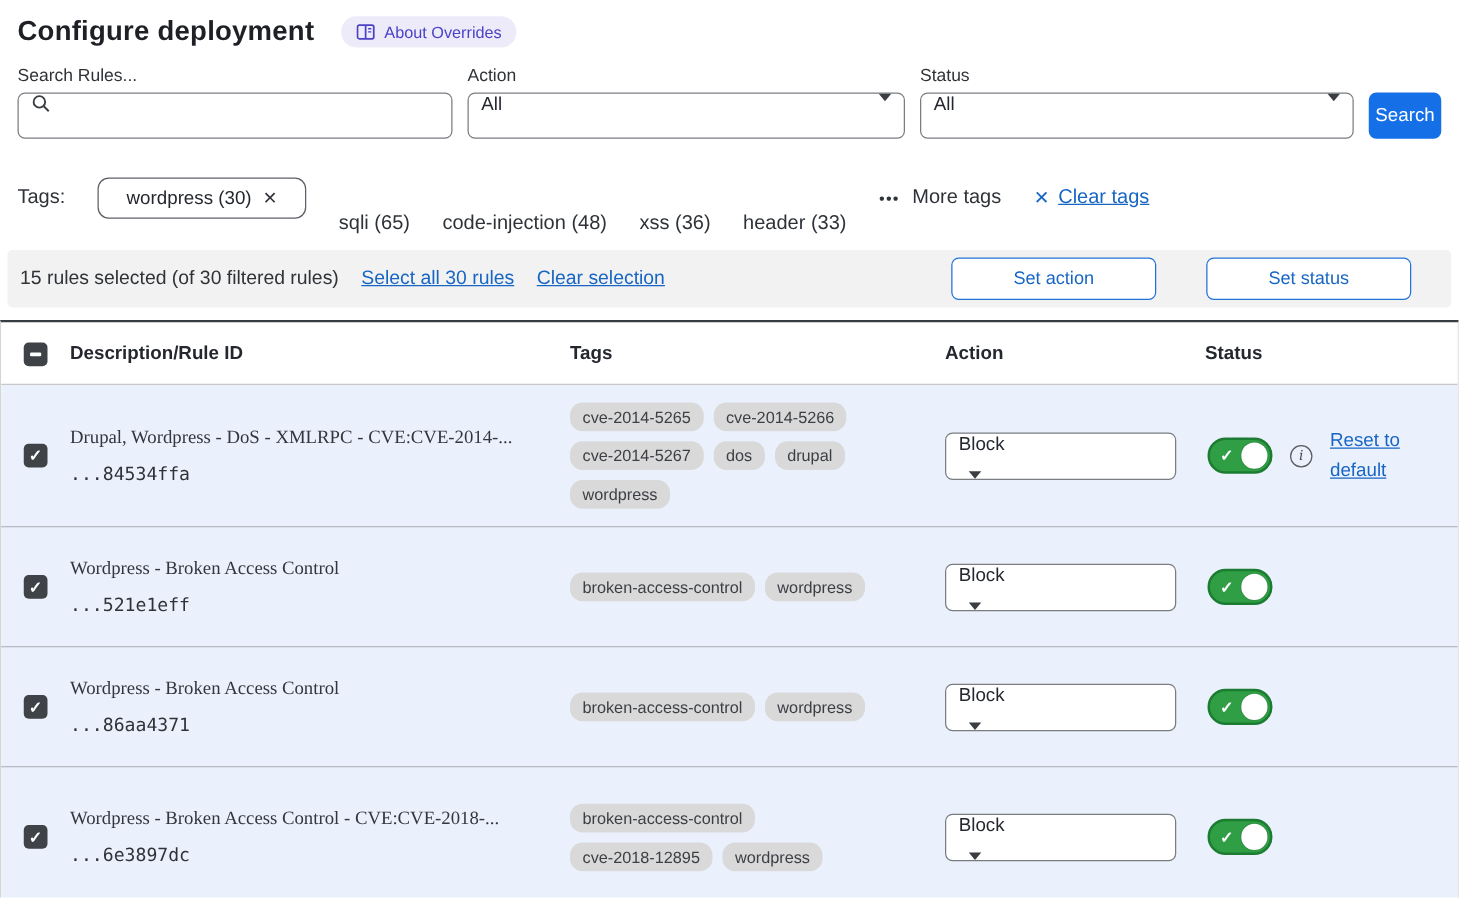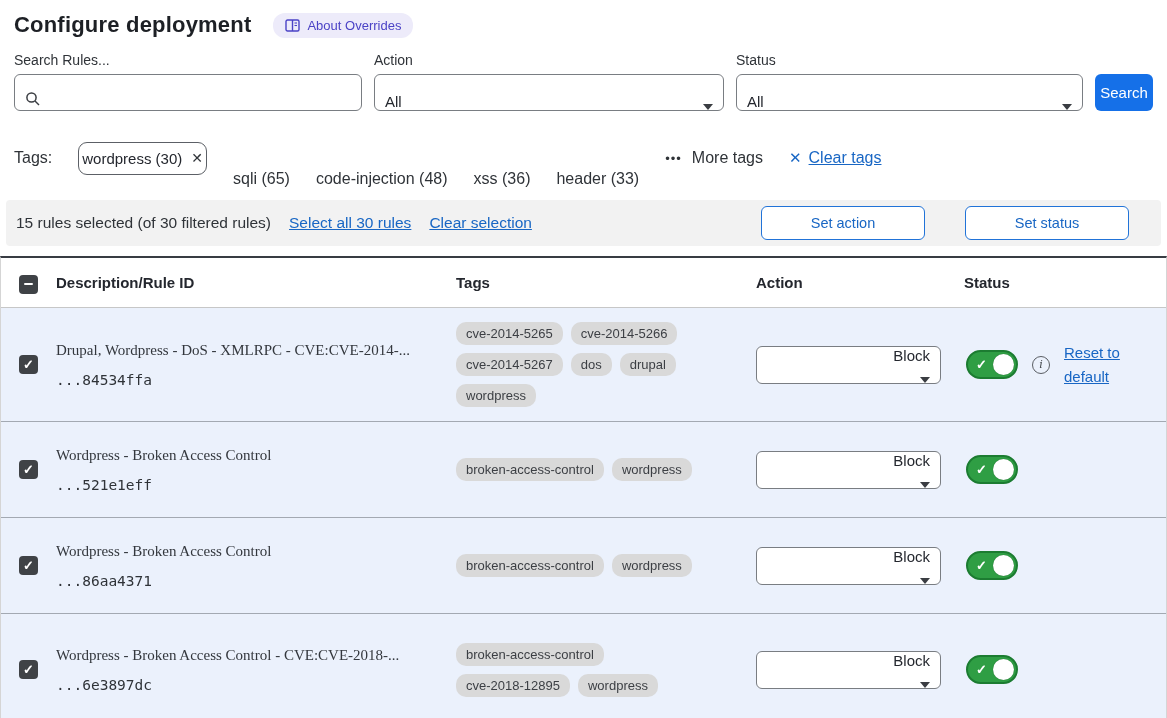--- a/index.html
+++ b/index.html
@@ -11,35 +11,35 @@
   .page-title { font-size:22px; font-weight:700; color:#1d2025; letter-spacing:.2px; }
   .about-badge { display:inline-flex; align-items:center; gap:7px; background:#edebfa;
     color:#4b43c6; font-size:13px; padding:5px 12px; border-radius:12px; cursor:pointer; }
   .book-icon svg { display:block; }
 
   
   .filters { display:flex; align-items:flex-end; gap:12px; padding:0 14px; margin-top:14px; }
   .fgroup { display:flex; flex-direction:column; }
   .flabel { font-size:14px; color:#2f3338; margin-bottom:6px; }
   .tbox, .select { height:37px; border:1px solid #797d82; border-radius:6px; background:#fff;
-    display:flex; align-items:flex-end; padding:0 10px; font-size:15px; color:#24272e; }
+    display:flex; align-items:flex-start; padding:0 10px; font-size:15px; color:#24272e; }
   .search-box { width:348px; gap:8px; }
   .select { justify-content:space-between; cursor:pointer; }
   .sel-action { width:350px; }
   .sel-status { width:347px; }
   .caret { width:0; height:0; border-left:5px solid transparent; border-right:5px solid transparent;
     border-top:6px solid #3a3d42; margin-left:8px; }
   .search-btn { height:37px; width:84px; background:#1570e8; color:#fff; border:none;
     border-radius:6px; font-size:15px; cursor:pointer; font-family:inherit; }
 
   
   .tags-bar { display:flex; align-items:center; gap:26px; padding:0 14px; margin-top:17px; font-size:16px; }
   .tags-label { color:#2f3338; }
   .tag-chip { display:inline-flex; align-items:center; gap:9px; border:1px solid #5c6066;
-    border-radius:9px; padding:7px 3px; font-size:15px; cursor:pointer; background:#fff; }
+    border-radius:9px; padding:7px 22px; font-size:15px; cursor:pointer; background:#fff; }
   .chip-x { font-size:14px; color:#2f3338; }
   .tag-plain { color:#2f3338; font-size:16px; cursor:pointer;margin-top:42px; }
   .more-tags { display:inline-flex; align-items:center; gap:10px; color:#2f3338; cursor:pointer; }
   .more-dots { font-size:13px; letter-spacing:1px; color:#2f3338; }
   .clear-tags { display:inline-flex; align-items:center; gap:7px; color:#1866c4; cursor:pointer; }
   .clear-tags .x { font-size:15px; }
   .clear-tags .txt { text-decoration:underline; }
 
   
   .sel-bar { margin:12px 6px 0 6px; background:#f2f2f2; border-radius:4px; height:46px;

